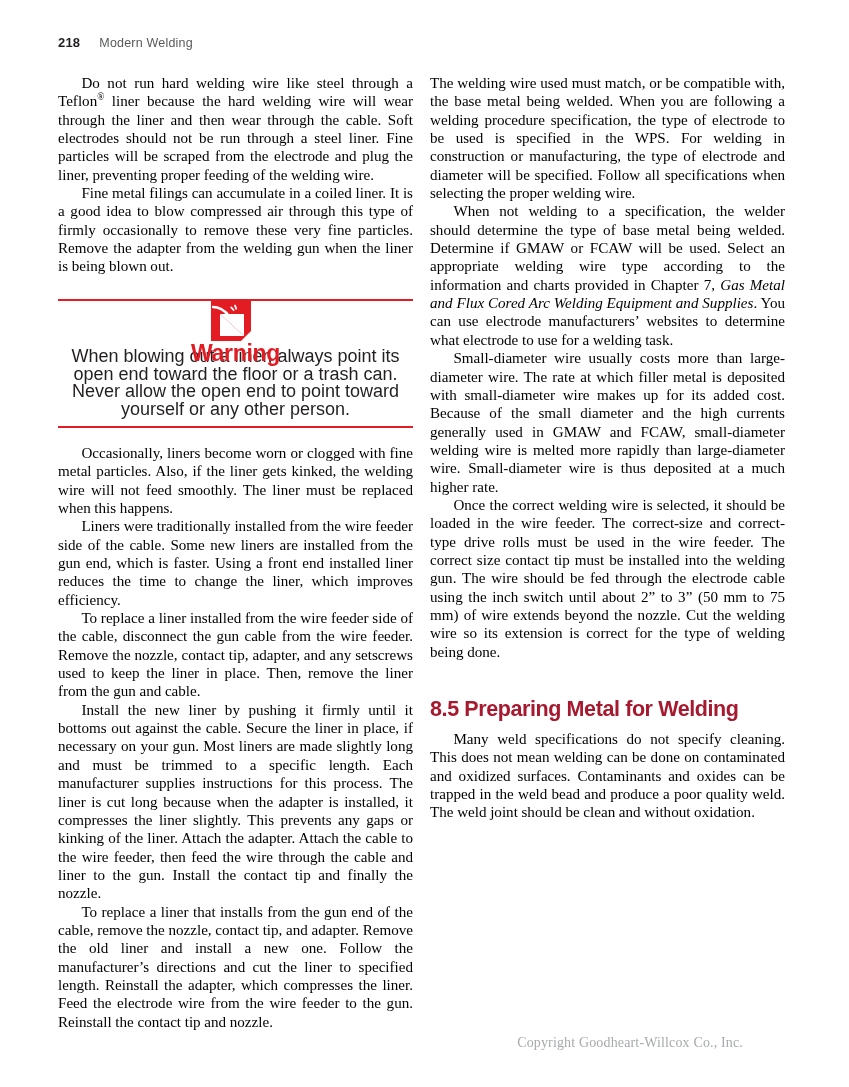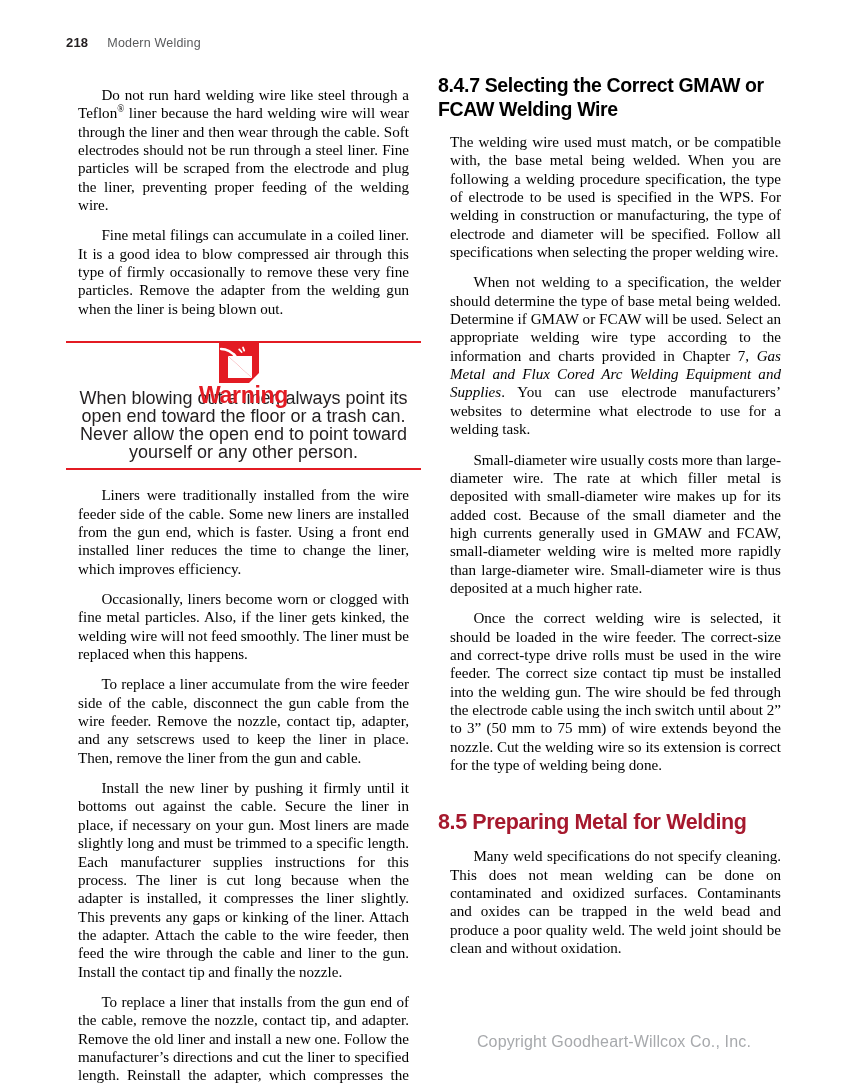--- a/index.html
+++ b/index.html
@@ -11,21 +11,21 @@
     width: 849px;
     height: 1087px;
     position: relative;
     font-family: "Liberation Serif", serif;
     color: #000000;
     overflow: hidden;
   }
 
   .page {
     position: absolute;
-    left: 8px; top: 0;
+    left: 0; top: 0;
     width: 812px;
     height: 1087px;
   }
 
   
   .running-head {
     position: absolute;
     left: 58px;
     top: 35px;
     font-family: "Liberation Sans", sans-serif;
@@ -44,21 +44,21 @@
   
   .col {
     position: absolute;
     top: 74px;
     width: 355px;
   }
   .col-left  { left: 58px; }
   .col-right { left: 430px; }
 
   p.body {
-    margin: 12px;
+    margin: 0;
     font-size: 15.1px;
     line-height: 18.35px;
     text-align: justify;
     text-indent: 1.55em;
     -webkit-hyphens: none;
     hyphens: none;
     word-spacing: -0.1px;
   }
   p.body.first { text-indent: 1.55em; }
   p.body i { font-style: italic; }
@@ -131,22 +131,22 @@
     color: #a6192e;
     letter-spacing: -0.4px;
     text-indent: 0;
   }
 
   
   .copyright {
     position: absolute;
     right: 69px;
     bottom: 36px;
-    font-family: Liberation Sans, sans-serif;
-    font-size: 16px;
+    font-family: Liberation Serif, serif;
+    font-size: 14px;
     color: #a7a9ac;
     letter-spacing: 0.15px;
     white-space: nowrap;
   }
 </style>
 </head>
 <body>
 
 <div class="page">
 
@@ -177,39 +177,38 @@
             <path d="M24.0 4.5 L25.2 7.6" stroke="#ffffff" stroke-width="1.8" stroke-linecap="round"></path>
           </svg>
         </span>
         <span class="warning-title">Warning</span>
       </div>
       <p class="warning-text">When blowing out a liner, always point its open end toward the floor or a trash can. Never allow the open end to point toward yourself or any other person.</p>
       <div class="rule-red bottom"></div>
     </div>
 
     <p class="body">
+      <span>Occasionally, liners become worn or clogged with fine metal particles. Also, if the liner gets kinked, the welding wire will not feed smoothly. The liner must be replaced when this happens.</span>
+    </p>
+    <p class="body">
       <span>Liners were traditionally installed from the wire feeder side of the cable. Some new liners are installed from the gun end, which is faster. Using a front end installed liner reduces the time to change the liner, which improves efficiency.</span>
     </p>
     <p class="body">
-      <span>Occasionally, liners become worn or clogged with fine metal particles. Also, if the liner gets kinked, the welding wire will not feed smoothly. The liner must be replaced when this happens.</span>
-    </p>
-    <p class="body">
-      <span>To replace a liner accumulate from the wire feeder side of the cable, disconnect the gun cable from the wire feeder. Remove the nozzle, contact tip, adapter, and any setscrews used to keep the liner in place. Then, remove the liner from the gun and cable.</span>
+      <span>To replace a liner installed from the wire feeder side of the cable, disconnect the gun cable from the wire feeder. Remove the nozzle, contact tip, adapter, and any setscrews used to keep the liner in place. Then, remove the liner from the gun and cable.</span>
     </p>
     <p class="body">
       <span>Install the new liner by pushing it firmly until it bottoms out against the cable. Secure the liner in place, if necessary on your gun. Most liners are made slightly long and must be trimmed to a specific length. Each manufacturer supplies instructions for this process. The liner is cut long because when the adapter is installed, it compresses the liner slightly. This prevents any gaps or kinking of the liner. Attach the adapter. Attach the cable to the wire feeder, then feed the wire through the cable and liner to the gun. Install the contact tip and finally the nozzle.</span>
     </p>
     <p class="body">
       <span>To replace a liner that installs from the gun end of the cable, remove the nozzle, contact tip, and adapter. Remove the old liner and install a new one. Follow the manufacturer’s directions and cut the liner to specified length. Reinstall the adapter, which compresses the liner. Feed the electrode wire from the wire feeder to the gun. Reinstall the contact tip and nozzle.</span>
     </p>
   </div>
 
   <div class="col col-right">
 
-    <h2 class="sec-head">8.4.7 Selecting the Correct GMAW or FCAW Welding Wire</h2>
 
     <p class="body" style="text-indent:0">
       <span>The welding wire used must match, or be compatible with, the base metal being welded. When you are following a welding procedure specification, the type of electrode to be used is specified in the WPS. For welding in construction or manufacturing, the type of electrode and diameter will be specified. Follow all specifications when selecting the proper welding wire.</span>
     </p>
     <p class="body">
       <span>When not welding to a specification, the welder should determine the type of base metal being welded. Determine if GMAW or FCAW will be used. Select an appropriate welding wire type according to the information and charts provided in Chapter 7, </span><i>Gas Metal and Flux Cored Arc Welding Equipment and Supplies</i><span>. You can use electrode manufacturers’ websites to determine what electrode to use for a welding task.</span>
     </p>
     <p class="body">
       <span>Small-diameter wire usually costs more than large-diameter wire. The rate at which filler metal is deposited with small-diameter wire makes up for its added cost. Because of the small diameter and the high currents generally used in GMAW and FCAW, small-diameter welding wire is melted more rapidly than large-diameter wire. Small-diameter wire is thus deposited at a much higher rate.</span>
     </p>

